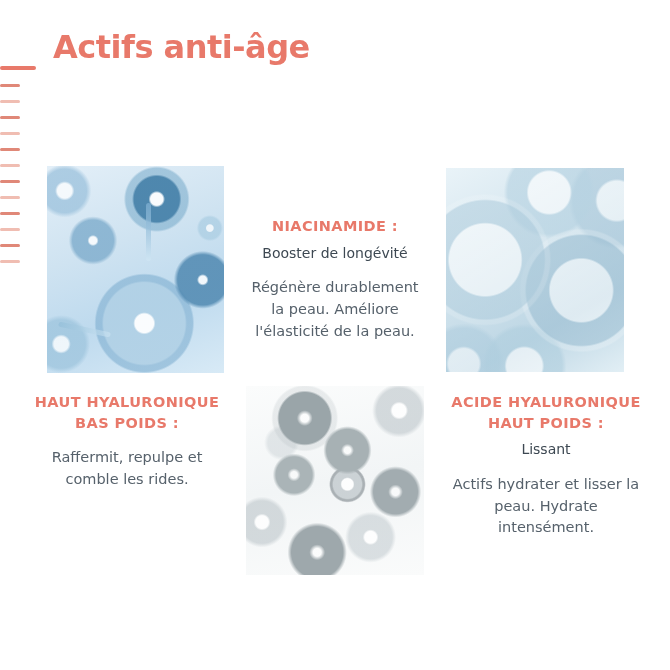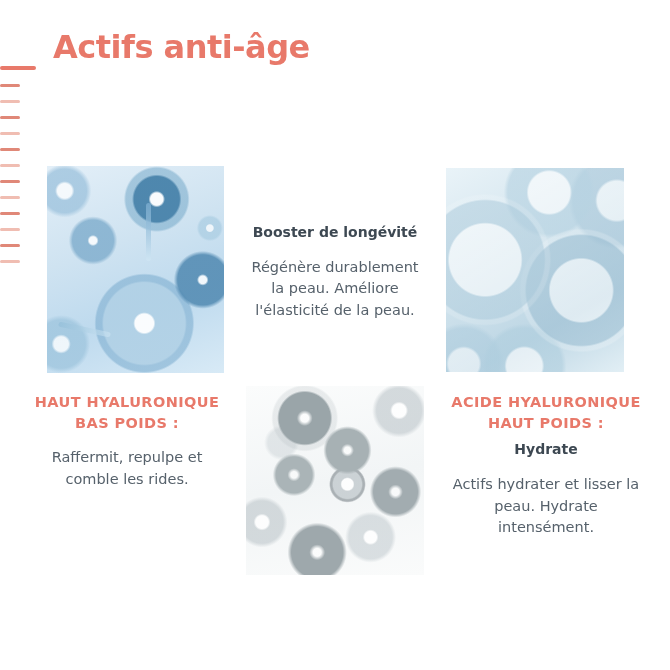--- a/index.html
+++ b/index.html
@@ -99,21 +99,21 @@
   .heading {
     color:#e8796a;
     font-weight:700;
     font-size:14.5px;
     letter-spacing:.4px;
     line-height:1.42;
     font-family:"DejaVu Sans", sans-serif;
   }
   .sub {
     color:#3d4852;
-    font-weight:700;
+    font-weight:400;
     font-size:14px;
     margin-top:7px;
     line-height:1.4;
     font-family:"DejaVu Sans", sans-serif;
   }
   .body {
     color:#56616b;
     font-weight:400;
     font-size:14.5px;
     line-height:1.5;
@@ -147,28 +147,29 @@
 <h1 id="title">Actifs anti-âge</h1>
 
 <div class="tile" id="pic-molecules">
   <span class="stem1"></span>
   <span class="stem2"></span>
 </div>
 <div class="tile" id="pic-bubbles"></div>
 <div class="tile" id="pic-spheres"></div>
 
 <div class="block" id="txt-niacinamide">
+  <div class="heading">NIACINAMIDE :</div>
   <div class="sub">Booster de longévité</div>
   <div class="body">Régénère durablement la peau.
 Améliore l'élasticité de la peau.</div>
 </div>
 
 <div class="block" id="txt-ha-low">
   <div class="heading">HAUT HYALURONIQUE BAS POIDS :</div>
   <div class="body">Raffermit, repulpe et comble les rides.</div>
 </div>
 
 <div class="block" id="txt-ha-high">
   <div class="heading">ACIDE HYALURONIQUE HAUT POIDS :</div>
-  <div class="sub">Hydrate</div>
+  <div class="sub">Lissant</div>
   <div class="body">Actifs hydrater et lisser la peau.
 Hydrate intensément.</div>
 </div>
 
 </body></html>

